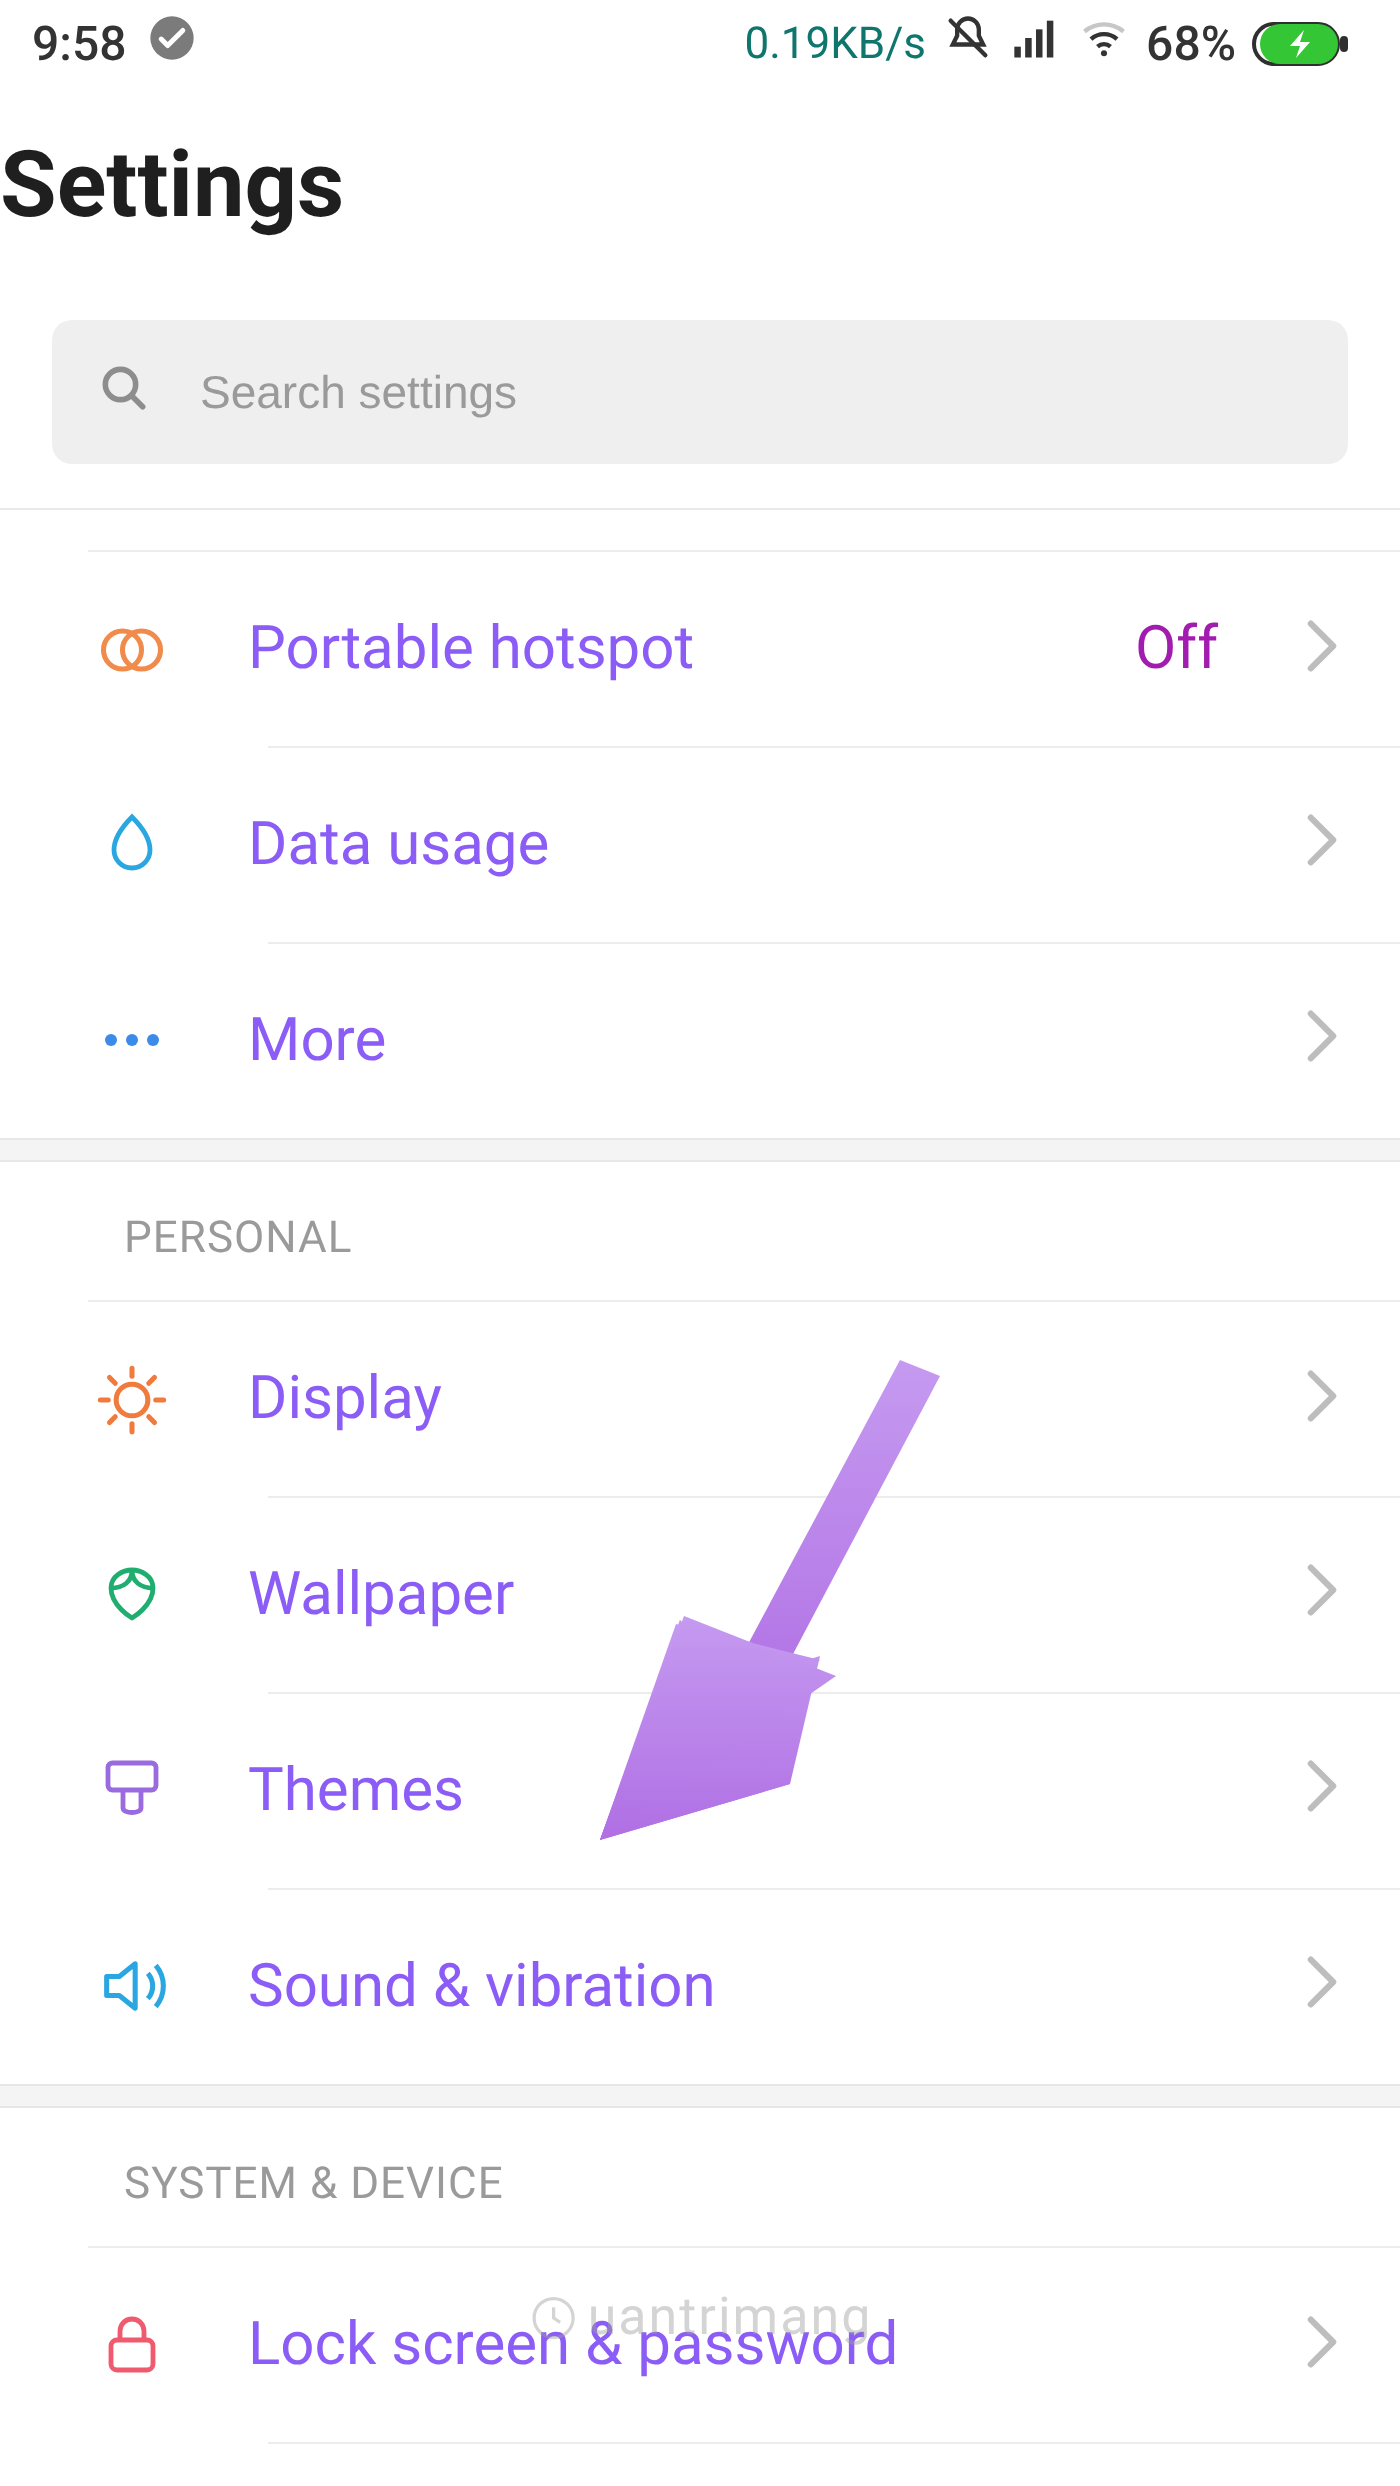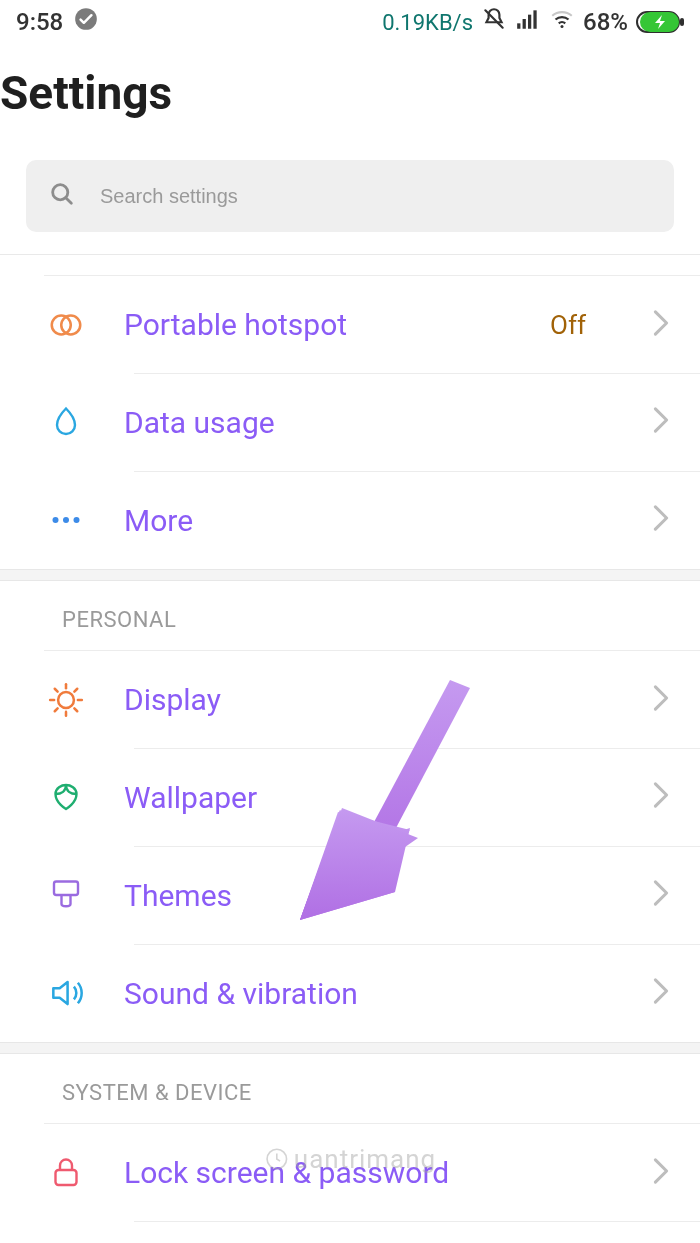--- a/index.html
+++ b/index.html
@@ -10,21 +10,21 @@
     background: #fff;
     color: #222;
     overflow: hidden;
     position: relative;
   }
   
   .status-bar {
     display: flex;
     justify-content: space-between;
     align-items: flex-start;
-    padding: 6px 14px 6px 16px;
+    padding: 6px 24px 6px 16px;
     font-size: 24px;
     font-weight: 500;
     color: #333;
   }
   .status-left { display: flex; align-items: center; gap: 10px; }
   .status-right { display: flex; align-items: center; gap: 8px; }
   .status-right .kbs { font-size: 22px; font-weight: 400; color:#0f766e; }
   .battery-pill {
     display: inline-flex; align-items: center; justify-content: flex-end;
   }
@@ -44,21 +44,21 @@
     background: #efefef;
     border-radius: 10px;
     height: 72px;
     display: flex;
     align-items: center;
     padding: 0 22px;
     gap: 24px;
   }
   .search input {
     border: none; outline: none; background: transparent;
-    font-size: 20px; color: #0369a1; width: 100%;
+    font-size: 23px; color: #0369a1; width: 100%;
   }
   .search input::placeholder { color: #9a9a9a; }
   .hr-full { border: none; border-top: 1px solid #e9e9e9; }
   .gap-strip { height: 12px; background: #f4f4f4; border-top:1px solid #e7e7e7; border-bottom:1px solid #e7e7e7;}
   .section-spacer { height: 20px; background:#fff; }
   
   .section-header {
     padding: 26px 30px 18px 62px;
     font-size: 22px;
     color: #9a9a9a;
@@ -78,23 +78,23 @@
   .row .icon-slot {
     width: 44px; height: 44px; display:flex; align-items:center; justify-content:center;
     flex: 0 0 44px;
   }
   .row .label {
     flex: 1 1 auto;
     font-size: 30px;
     color: #8b5cf6;
   }
   .row .value {
-    font-size: 26px;
-    color: #a16207;
-    margin-right: 30px;
+    font-size: 30px;
+    color: #a21caf;
+    margin-right: 7px;
   }
   .row .chev {
     flex: 0 0 auto;
     color: #bdbdbd;
   }
   .row.indented-divider { border-top: none; position: relative; align-items: center; }
   .row.indented-divider::before {
     content:"";
     position:absolute; top:0; left:90px; right:0;
     border-top:1px solid #ececec;

